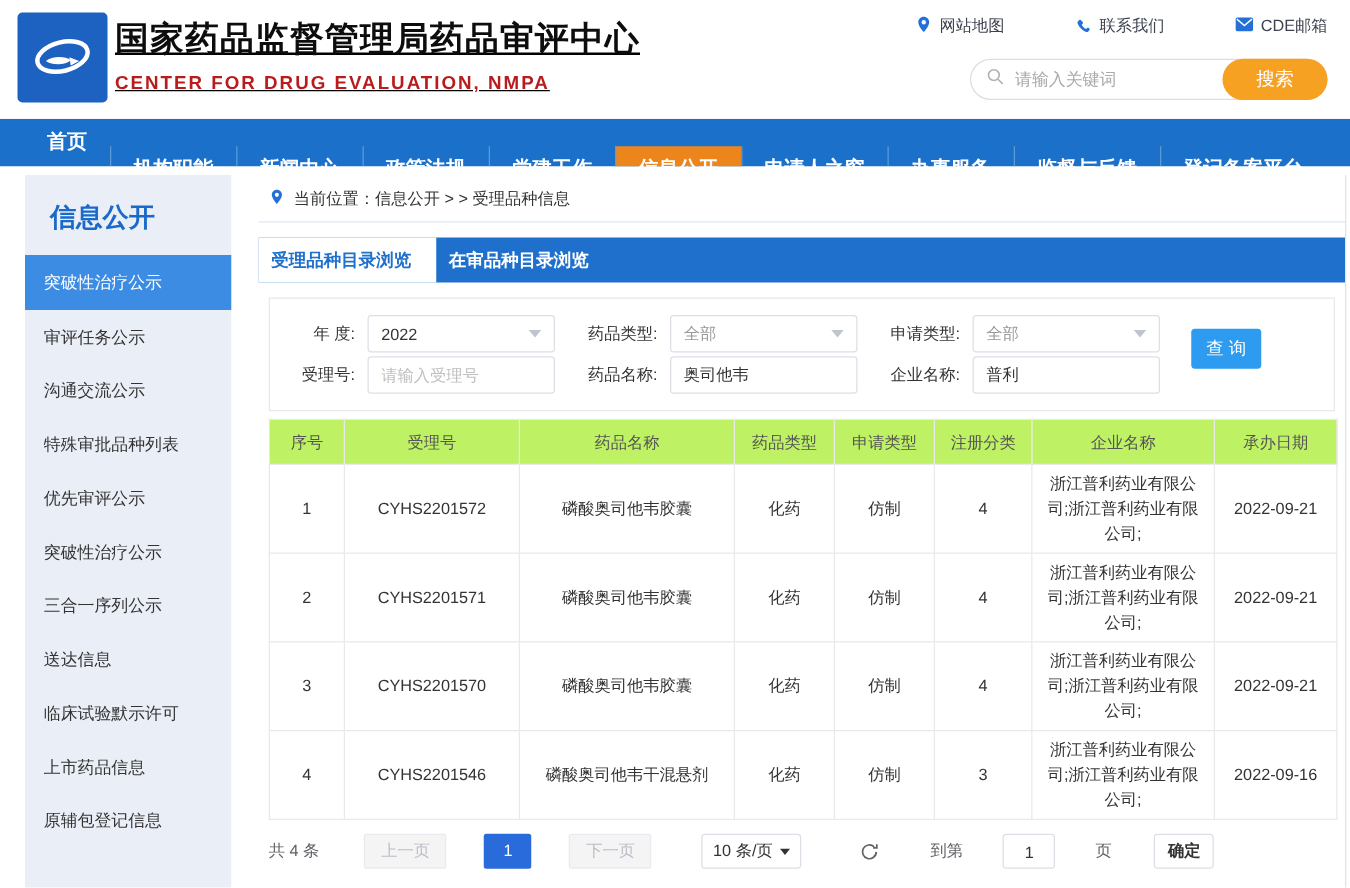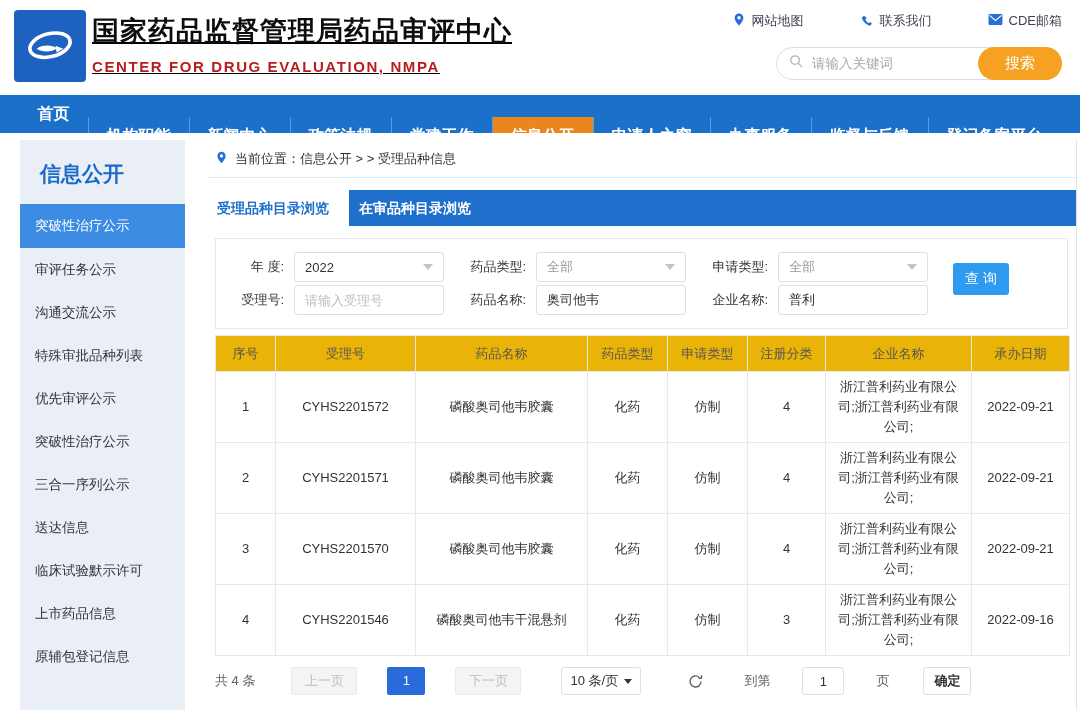--- a/index.html
+++ b/index.html
@@ -62,21 +62,21 @@
     border-top:6px solid #c0c4cc; }
   .f-input { padding:0 10px; font-size:13px; color:#333; outline:none; font-family:inherit; }
   .f-input::placeholder { color:#bfbfbf; }
   .f-group + .f-group { margin-left:16px; }
   .query-btn { position:absolute; right:58px; top:24px; width:56px; height:32px; border:none;
     border-radius:3px; background:#2d9cf0; color:#fff; font-size:14px; cursor:pointer; font-family:inherit; }
 
   
   .data-table { margin:6px 8px 0 8px; width:854px; border-collapse:collapse; table-layout:fixed; }
   .data-table th, .data-table td { border:1px solid #e9e9e9; text-align:center; font-size:13px; }
-  .data-table th { height:36px; background:#eab308; color:#555; font-weight:normal; }
+  .data-table th { height:36px; background:#bef264; color:#555; font-weight:normal; }
   .data-table td { height:71px; color:#333; line-height:20px; padding:4px 10px; }
   .col-c { width:60px; } .col-no { width:140px; } .col-name { width:172px; }
   .col-t1 { width:80px; } .col-t2 { width:80px; } .col-reg { width:78px; }
   .col-comp { width:146px; } .col-date { width:98px; }
 
   
   .pagination { margin:11px 8px 0 8px; display:flex; align-items:center; font-size:13px; color:#606266;gap:24px; }
   .pg-total { margin-right:12px; }
   .pg-btn { min-width:66px; height:28px; line-height:26px; text-align:center; background:#f4f4f5;
     border:1px solid #e8eaef; color:#b9bec7; border-radius:2px; cursor:default; }

